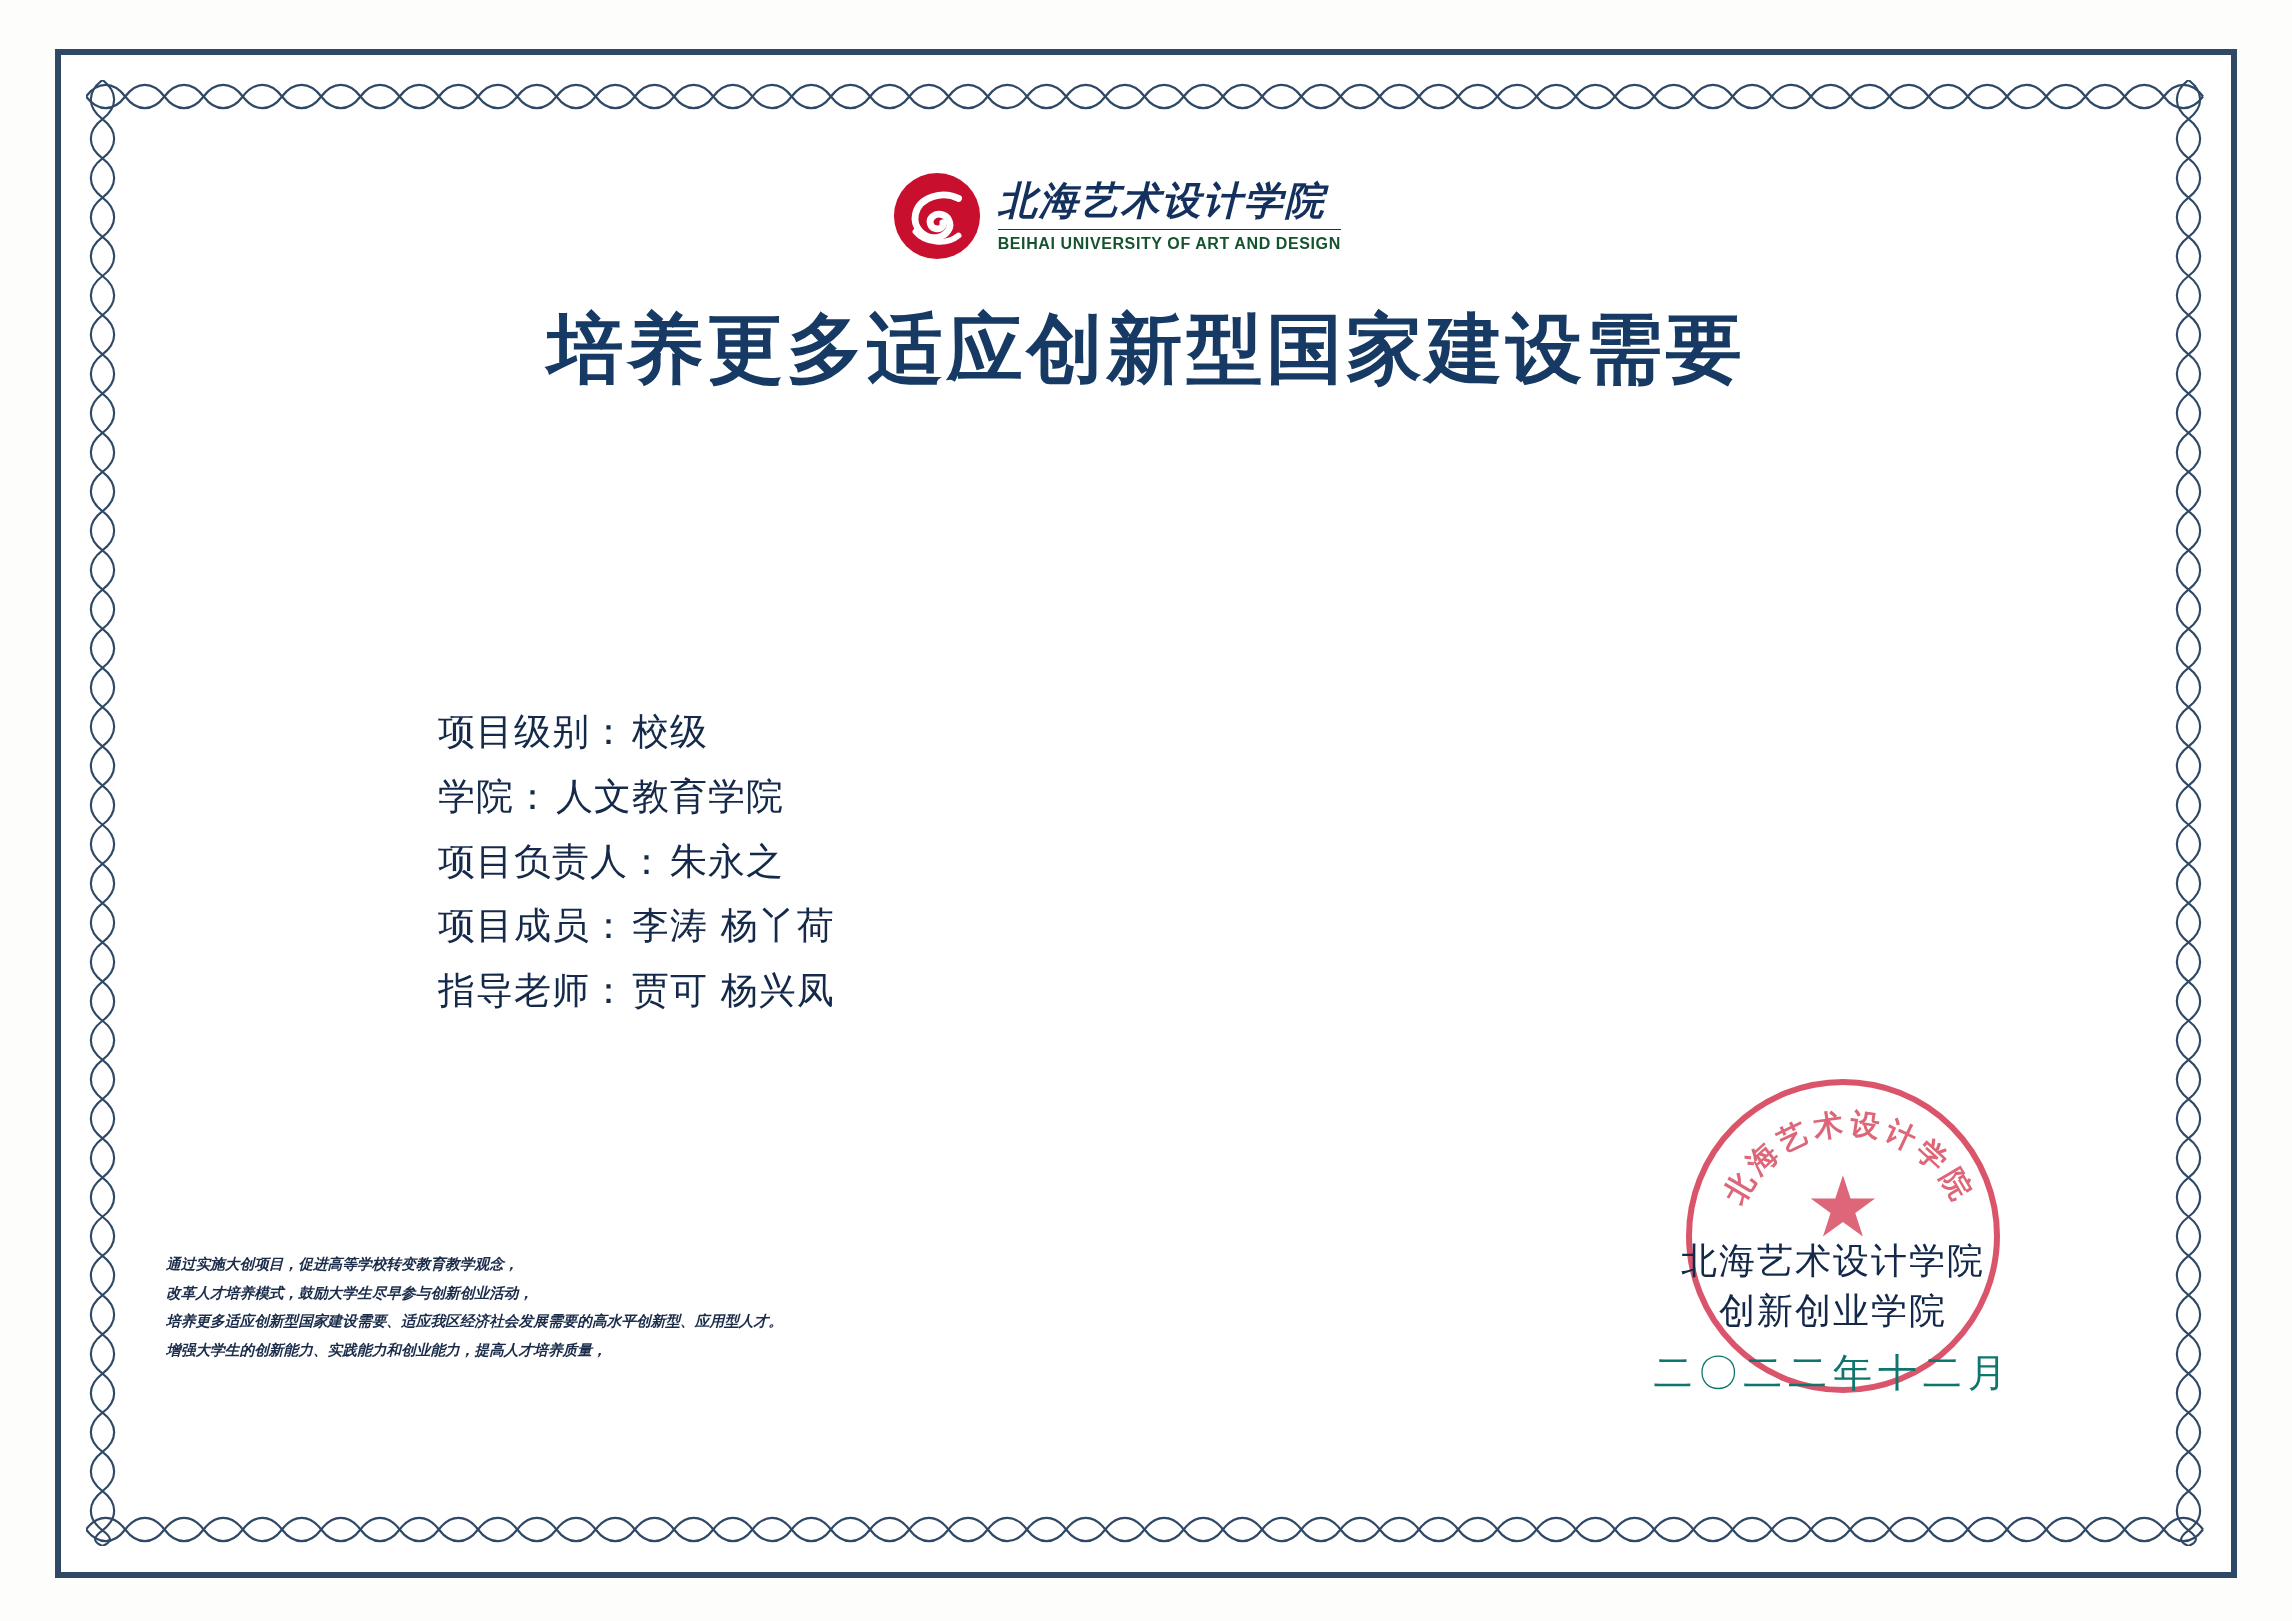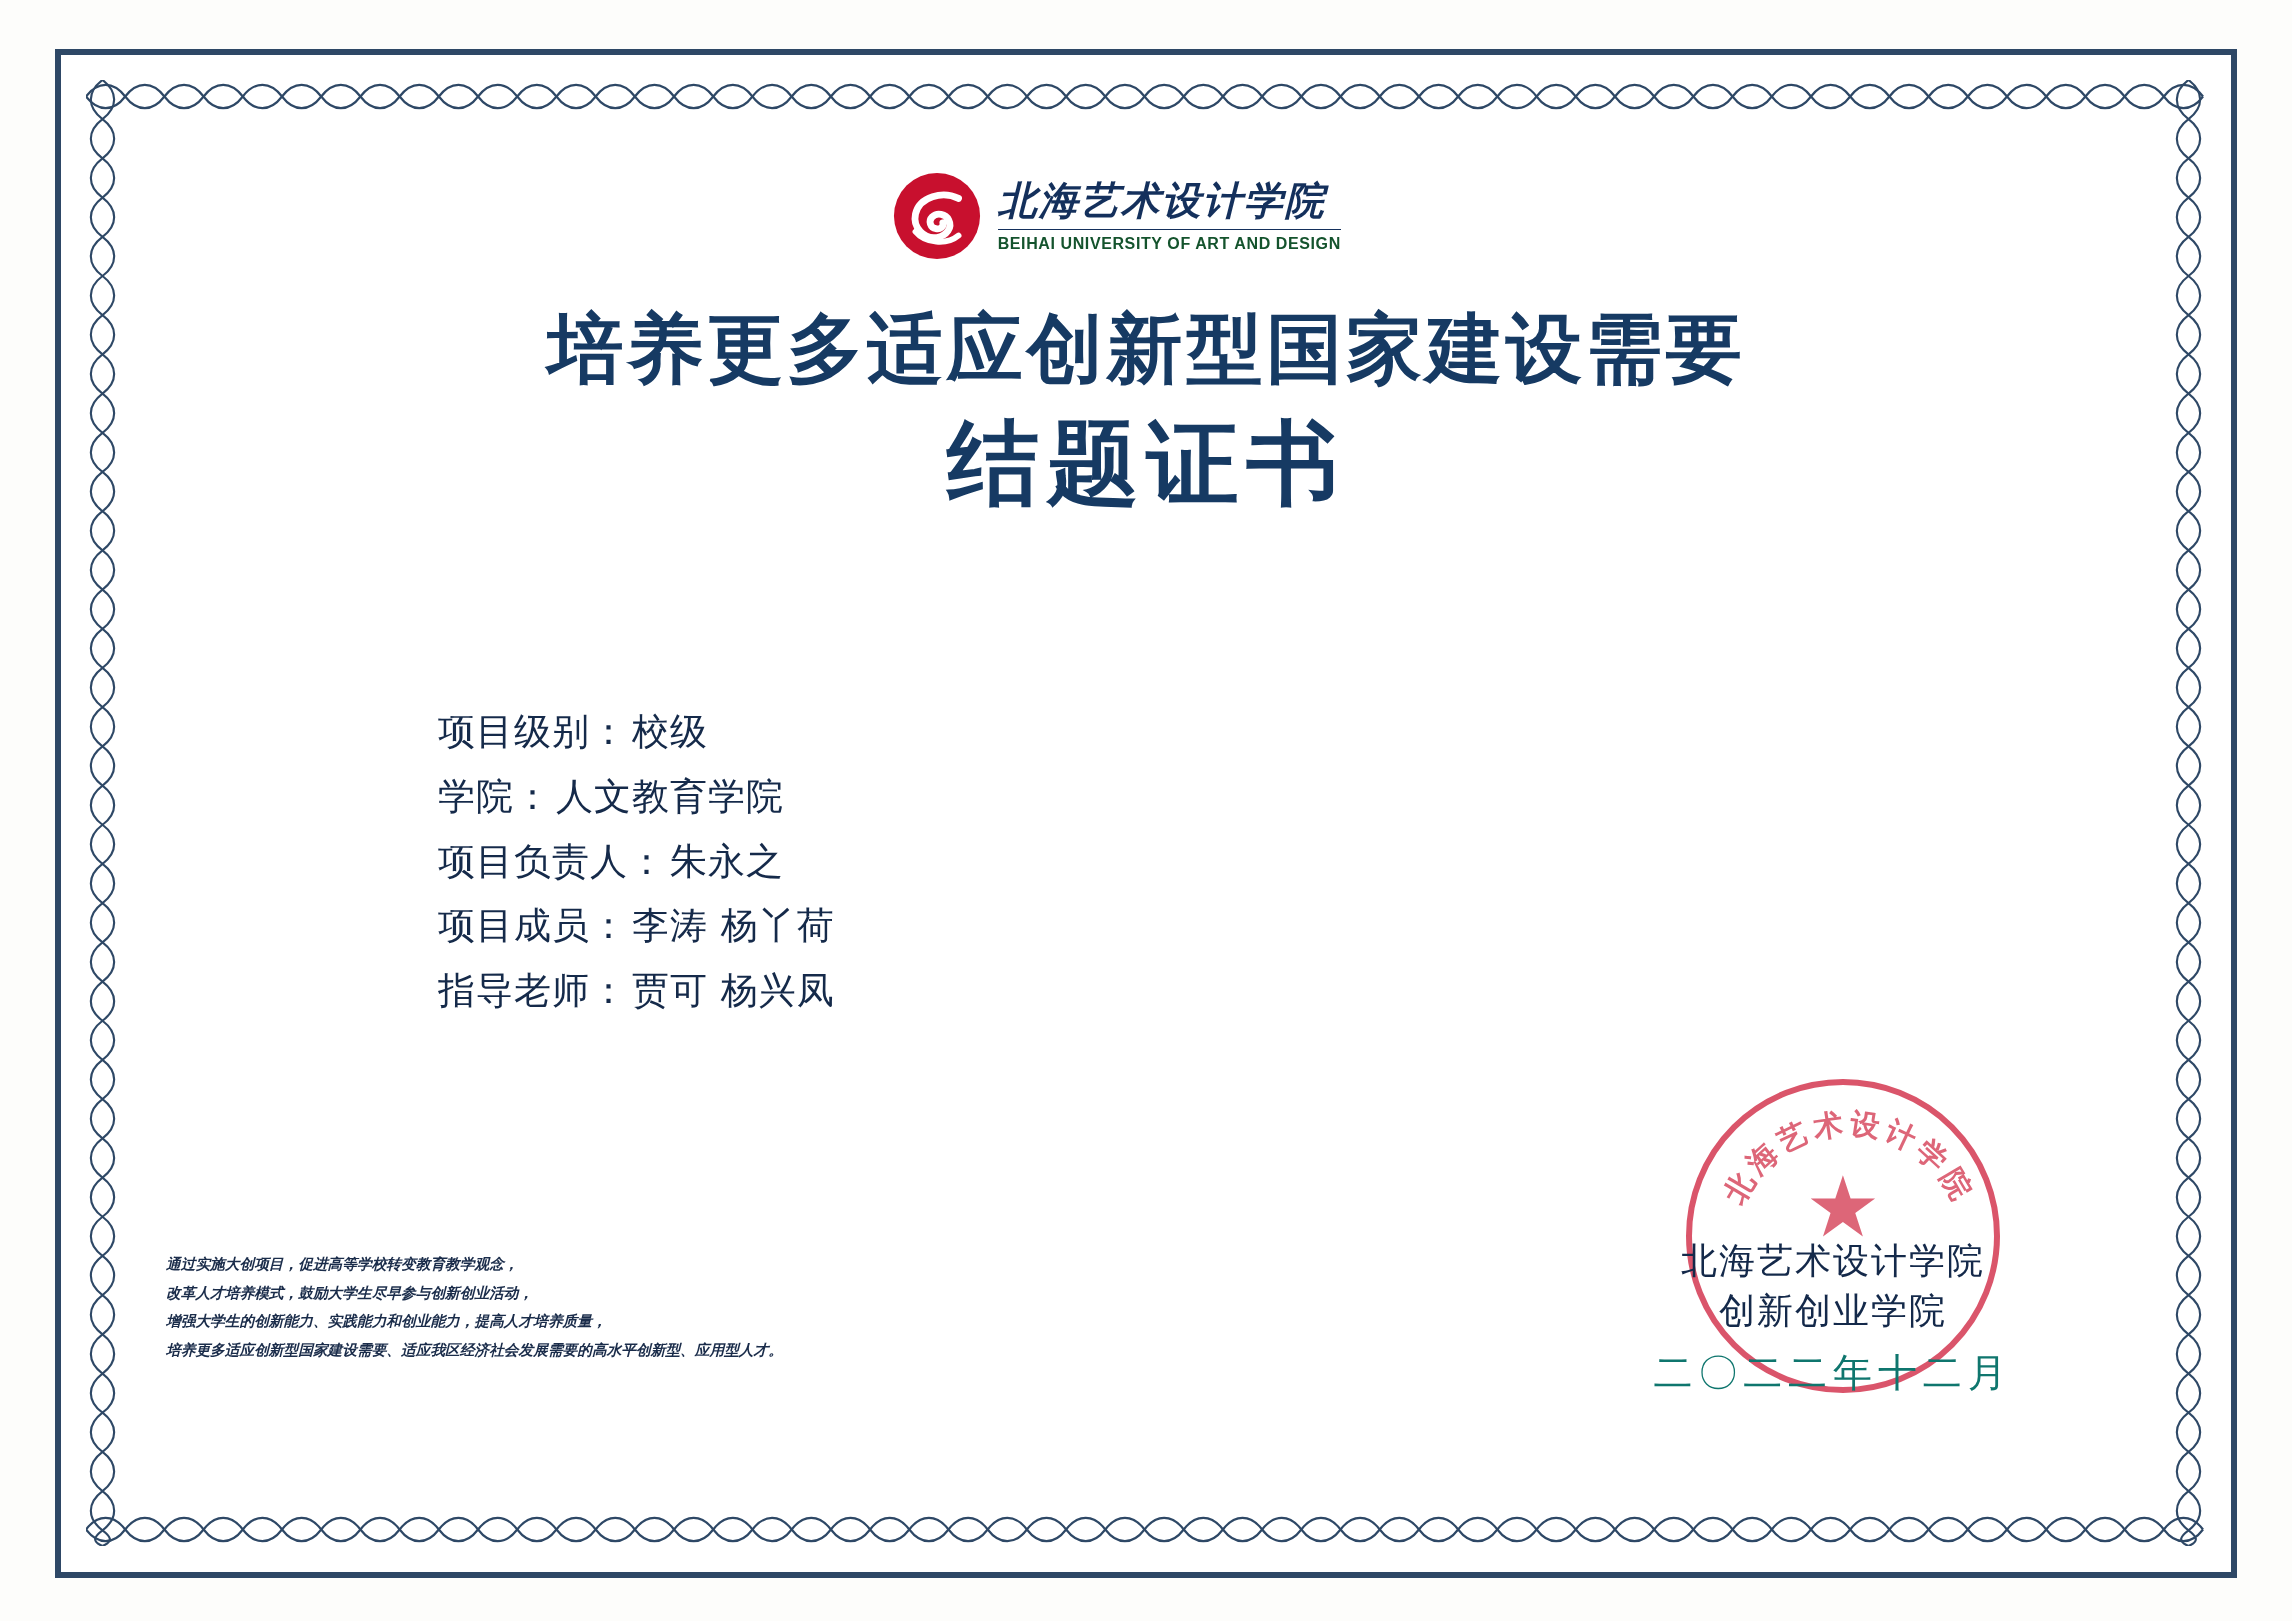--- a/index.html
+++ b/index.html
@@ -323,21 +323,20 @@
           <path d="M24 62 C34 74, 56 76, 68 66" fill="none" stroke="#ffffff" stroke-width="6" stroke-linecap="round"></path>
         </svg>
       </div>
       <div class="logo-text-wrap">
         <div class="logo-cn">北海艺术设计学院</div>
         <div class="logo-en">BEIHAI UNIVERSITY OF ART AND DESIGN</div>
       </div>
     </div>
 
     <div class="title-main">培养更多适应创新型国家建设需要</div>
-    <div class="title-sub">结题证书</div>
 
     <div class="body-block">
 
       <div class="fields">
         <div class="field-line">
           <span>项目级别：</span><span class="val">校级</span>
         </div>
         <div class="field-line">
           <span>学院：</span><span class="val">人文教育学院</span>
         </div>
@@ -349,22 +348,22 @@
         </div>
         <div class="field-line">
           <span>指导老师：</span><span class="val">贾可 杨兴凤</span>
         </div>
       </div>
     </div>
 
     <div class="footnote">
       <div>通过实施大创项目，促进高等学校转变教育教学观念，</div>
       <div>改革人才培养模式，鼓励大学生尽早参与创新创业活动，</div>
+      <div>培养更多适应创新型国家建设需要、适应我区经济社会发展需要的高水平创新型、应用型人才。</div>
       <div>增强大学生的创新能力、实践能力和创业能力，提高人才培养质量，</div>
-      <div>培养更多适应创新型国家建设需要、适应我区经济社会发展需要的高水平创新型、应用型人才。</div>
     </div>
 
     <div class="seal-area">
       <div class="seal">
         <svg class="seal-arc" viewBox="0 0 320 320">
           <defs>
             <path id="sealArcPath" d="M 42,168 A 118,118 0 0 1 278,168" fill="none"></path>
           </defs>
           <text>
             <textPath href="#sealArcPath" startOffset="50%" text-anchor="middle">北海艺术设计学院</textPath>

